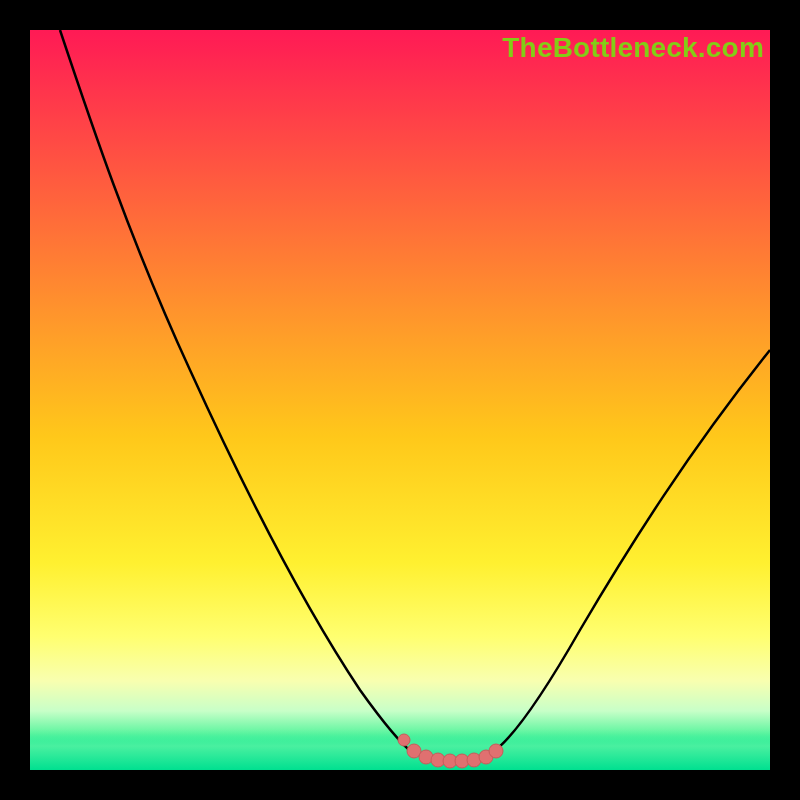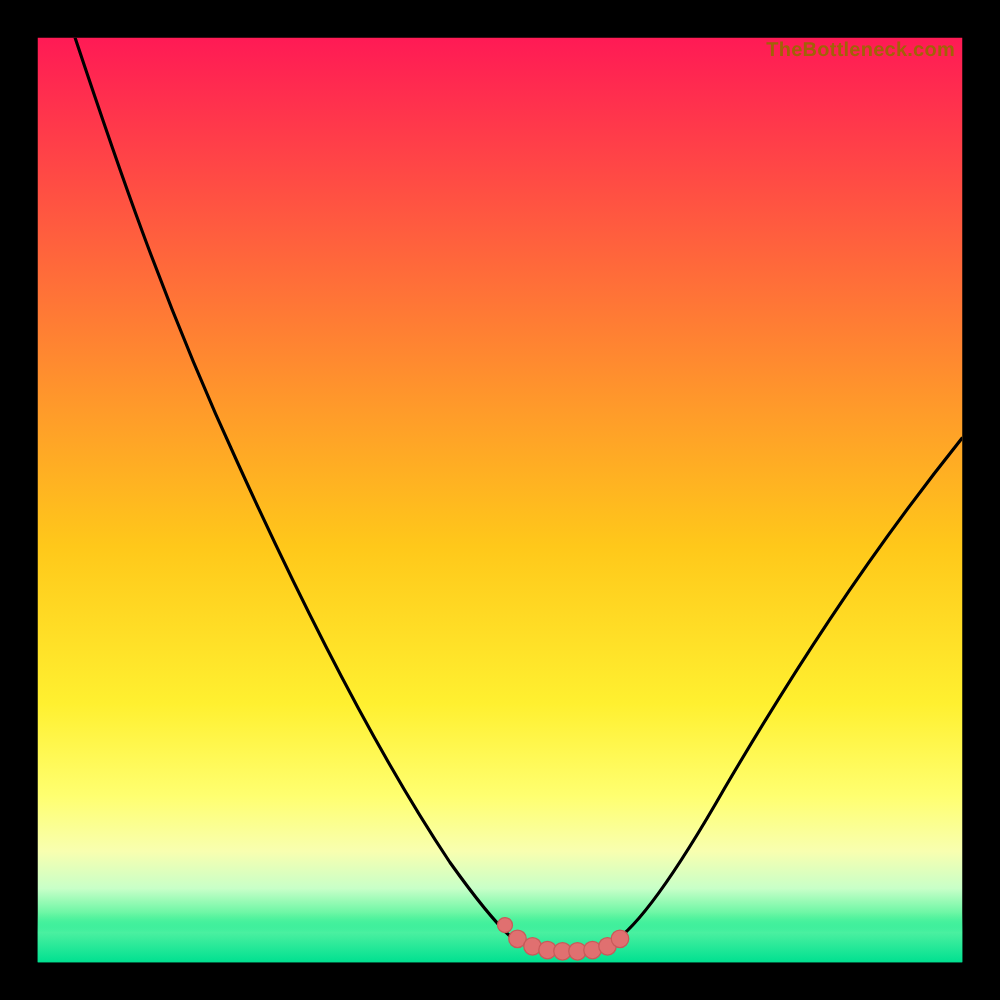--- a/index.html
+++ b/index.html
@@ -48,23 +48,23 @@
       to bottom,
       rgba(120,255,180,0.0) 0%,
       #4af0a0 40%,
       #00e090 100%
     );
   }
   .watermark {
     position: absolute;
     top: 2px;
     right: 6px;
-    font-size: 16px;
+    font-size: 28px;
     font-weight: 600;
-    color: #a16207;
+    color: #84cc16;
     letter-spacing: 0.2px;
     user-select: none;
   }
   svg.curves {
     position: absolute;
     inset: 0;
   }
 </style>
 </head>
 <body>

